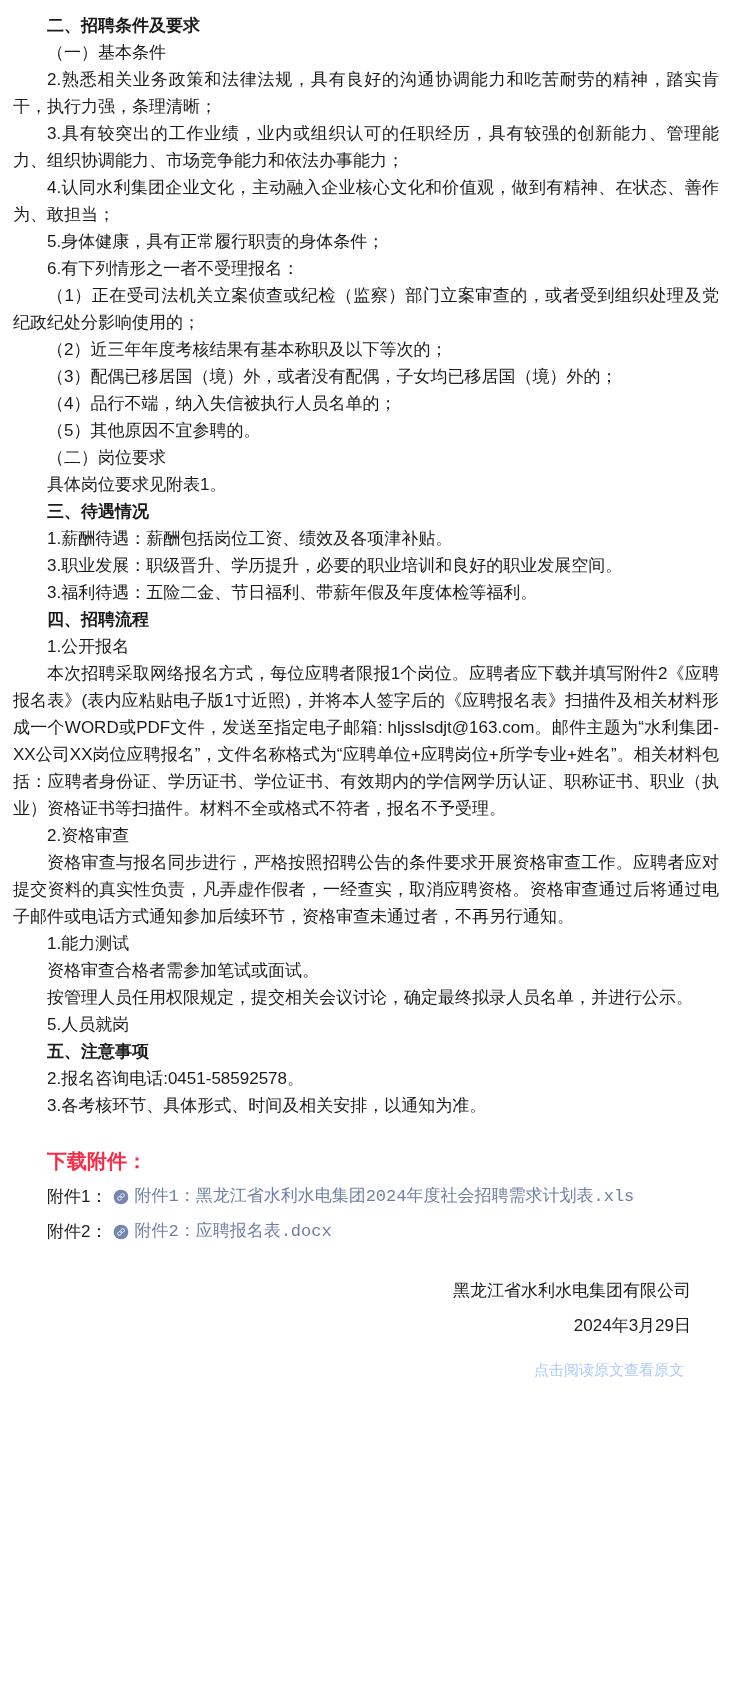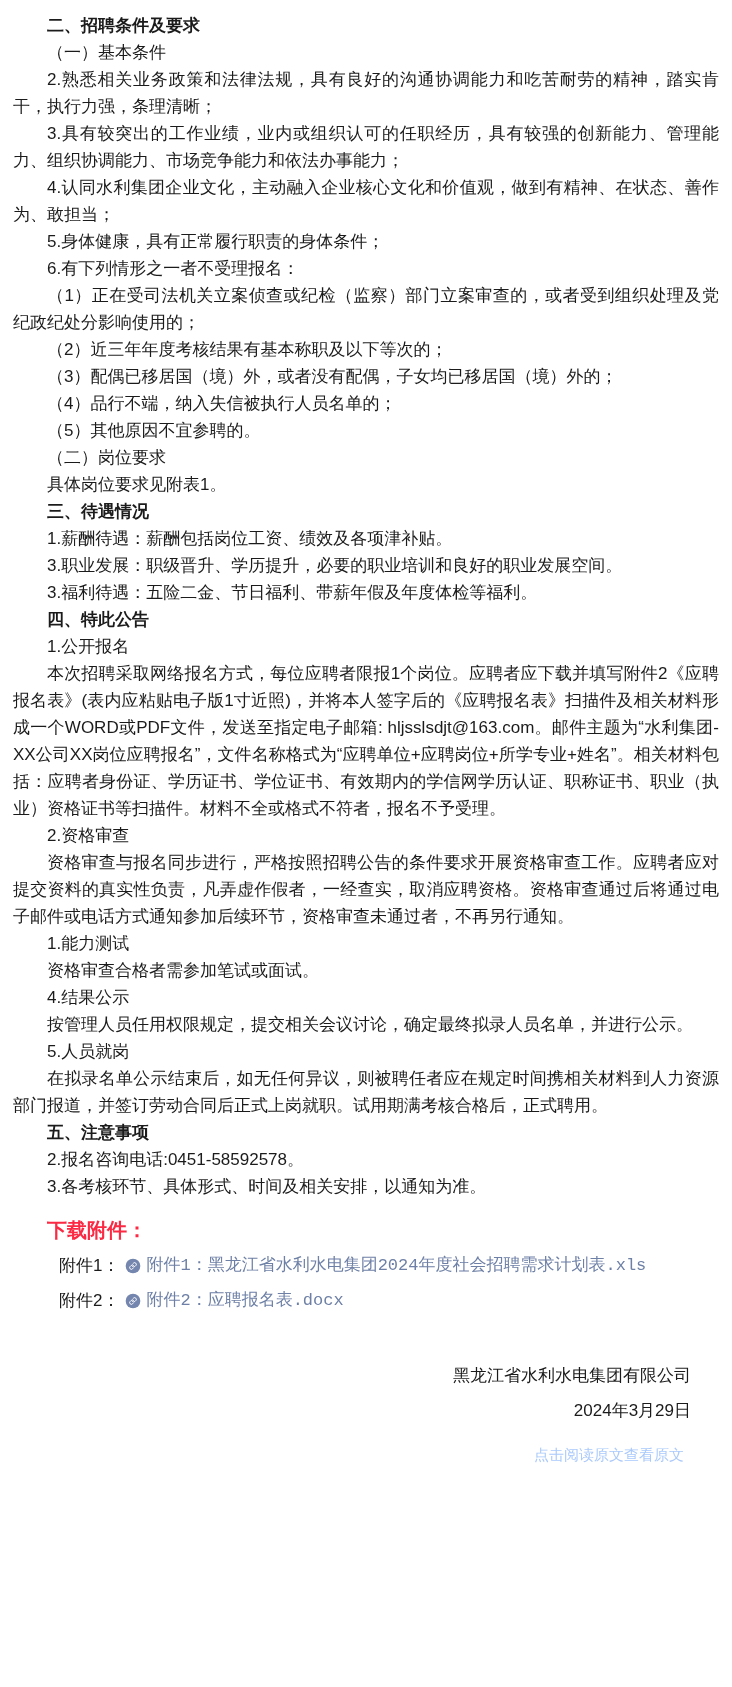--- a/index.html
+++ b/index.html
@@ -23,52 +23,52 @@
   .para {
     margin: 0;
     font-size: 17px;
     line-height: 27px;
     text-indent: 2em;
     text-align: justify;
     color: var(--text);
   }
   .para.section-heading { font-weight: 700; }
   .download-title {
-    margin-top: 16px;
+    margin-top: 28px;
     padding-left: 34px;
     font-size: 20px;
     line-height: 28px;
     font-weight: 700;
     color: var(--red-accent);
   }
   .attachment-row {
     display: flex;
     align-items: center;
     padding-left: 34px;
     margin-top: 8px;
     font-size: 17px;
     line-height: 27px;
     white-space: nowrap;
   }
-  .att-label { color: var(--text); margin-left: 12px; }
+  .att-label { color: var(--text); }
   .link-icon {
     display: inline-flex;
     align-items: center;
     margin: 0 5px 0 6px;
     color: var(--link-icon-bg);
     flex: 0 0 auto;
   }
   .att-link {
     color: var(--attachment-link);
     text-decoration: none;
     cursor: pointer;
     font-family: Liberation Mono, monospace;
   }
   .signature {
-    margin-top: 44px;
+    margin-top: 28px;
     text-align: right;
     padding-right: 28px;
     font-size: 17px;
     line-height: 35px;
     color: var(--text);
   }
   .footer-row {
     margin-top: 17px;
     text-align: right;
     padding-right: 35px;
@@ -98,31 +98,29 @@
       <p class="para body">（2）近三年年度考核结果有基本称职及以下等次的；</p>
       <p class="para body">（3）配偶已移居国（境）外，或者没有配偶，子女均已移居国（境）外的；</p>
       <p class="para body">（4）品行不端，纳入失信被执行人员名单的；</p>
       <p class="para body">（5）其他原因不宜参聘的。</p>
       <p class="para body">（二）岗位要求</p>
       <p class="para body">具体岗位要求见附表1。</p>
       <p class="para section-heading">三、待遇情况</p>
       <p class="para body">1.薪酬待遇：薪酬包括岗位工资、绩效及各项津补贴。</p>
       <p class="para body">3.职业发展：职级晋升、学历提升，必要的职业培训和良好的职业发展空间。</p>
       <p class="para body">3.福利待遇：五险二金、节日福利、带薪年假及年度体检等福利。</p>
-      <p class="para section-heading">四、特此公告</p>
+      <p class="para section-heading">四、招聘流程</p>
       <p class="para body">1.公开报名</p>
       <p class="para body">本次招聘采取网络报名方式，每位应聘者限报1个岗位。应聘者应下载并填写附件2《应聘报名表》(表内应粘贴电子版1寸近照)，并将本人签字后的《应聘报名表》扫描件及相关材料形成一个WORD或PDF文件，发送至指定电子邮箱: hljsslsdjt@163.com。邮件主题为“水利集团-XX公司XX岗位应聘报名”，文件名称格式为“应聘单位+应聘岗位+所学专业+姓名”。相关材料包括：应聘者身份证、学历证书、学位证书、有效期内的学信网学历认证、职称证书、职业（执业）资格证书等扫描件。材料不全或格式不符者，报名不予受理。</p>
       <p class="para body">2.资格审查</p>
       <p class="para body">资格审查与报名同步进行，严格按照招聘公告的条件要求开展资格审查工作。应聘者应对提交资料的真实性负责，凡弄虚作假者，一经查实，取消应聘资格。资格审查通过后将通过电子邮件或电话方式通知参加后续环节，资格审查未通过者，不再另行通知。</p>
       <p class="para body">1.能力测试</p>
       <p class="para body">资格审查合格者需参加笔试或面试。</p>
-      <p class="para body">4.结果公示</p>
       <p class="para body">按管理人员任用权限规定，提交相关会议讨论，确定最终拟录人员名单，并进行公示。</p>
       <p class="para body">5.人员就岗</p>
-      <p class="para body">在拟录名单公示结束后，如无任何异议，则被聘任者应在规定时间携相关材料到人力资源部门报道，并签订劳动合同后正式上岗就职。试用期满考核合格后，正式聘用。</p>
       <p class="para section-heading">五、注意事项</p>
       <p class="para body">2.报名咨询电话:0451-58592578。</p>
       <p class="para body">3.各考核环节、具体形式、时间及相关安排，以通知为准。</p>
     </div>
 
   <div>
     <div class="download-title">下载附件：</div>
 
     <div class="attachment-row">
       <span class="att-label">附件1：</span>

